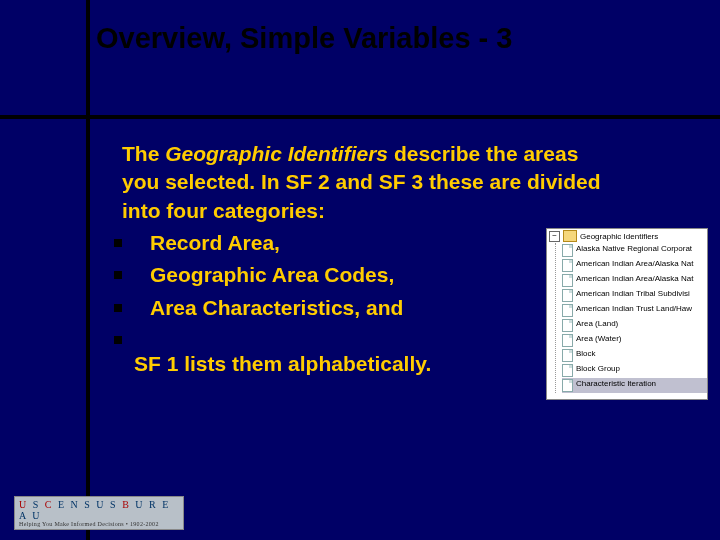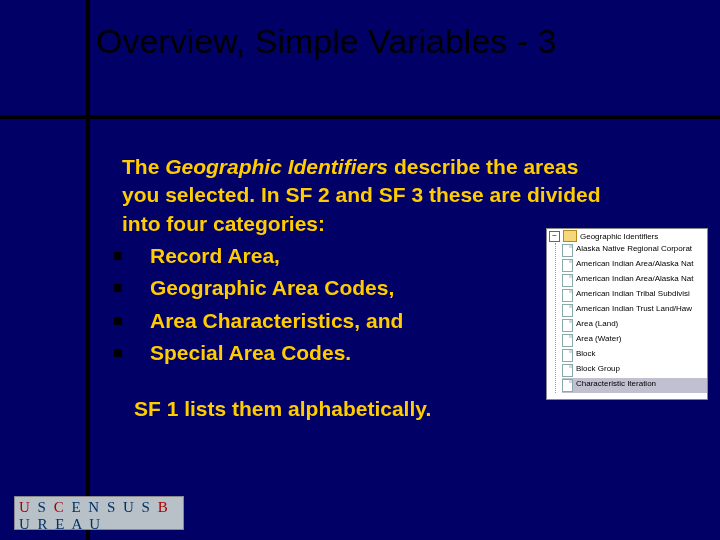--- a/index.html
+++ b/index.html
@@ -16,43 +16,43 @@
   }
   .slide {
     width: 720px;
     height: 540px;
     position: relative;
   }
   .title-bar {
     position: absolute;
     top: 22px;
     left: 96px;
-    font-size: 34px;
+    font-size: 29px;
     color: #000000;
-    font-weight: normal;
+    font-weight: bold;
   }
   .vline {
     position: absolute;
     top: 0;
     left: 86px;
     width: 4px;
     height: 540px;
     background: #000000;
   }
   .hline {
     position: absolute;
     top: 115px;
     left: 0;
     width: 720px;
     height: 4px;
     background: #000000;
   }
   .content {
     position: absolute;
-    top: 153px;
+    top: 140px;
     left: 104px;
     right: 20px;
     color: #ffcc00;
     font-size: 21px;
     font-weight: bold;
     line-height: 1.35;
   }
   .intro {
     margin: 0 0 4px 18px;
     width: 480px;
@@ -159,21 +159,21 @@
     width: 170px;
     height: 34px;
     background: #b8c0c8;
     border: 1px solid #888;
     font-family: Georgia, serif;
     padding: 2px 4px;
     box-sizing: border-box;
     overflow: hidden;
   }
   .logo-main {
-    font-size: 15px;
+    font-size: 10px;
     letter-spacing: 2px;
     color: #003366;
     font-weight: 400;
   }
   .logo-main .red {
     color: #aa0000;
   }
   .logo-sub {
     font-size: 6px;
     color: #333;
@@ -190,21 +190,21 @@
   <div class="title-bar">Overview, Simple Variables - 3</div>
 
   <div class="content">
     <p class="intro">
       <span>The </span><span class="italic">Geographic Identifiers</span><span> describe the areas you selected. In SF 2 and SF 3 these are divided into four categories:</span>
     </p>
     <ul class="bullets">
       <li><span class="sq"></span><span>Record Area,</span></li>
       <li><span class="sq"></span><span>Geographic Area Codes,</span></li>
       <li><span class="sq"></span><span>Area Characteristics, and</span></li>
-      <li><span class="sq"></span><span>Special Area Codes.</span></li>
+      <li><span class="sq"></span></li>
     </ul>
     <div class="footline">SF 1 lists them alphabetically.</div>
   </div>
 
   <div class="tree-panel">
     <div class="tree-root">
       <span class="minus">−</span>
       <span class="folder"></span>
       <span>Geographic Identifiers</span>
     </div>

